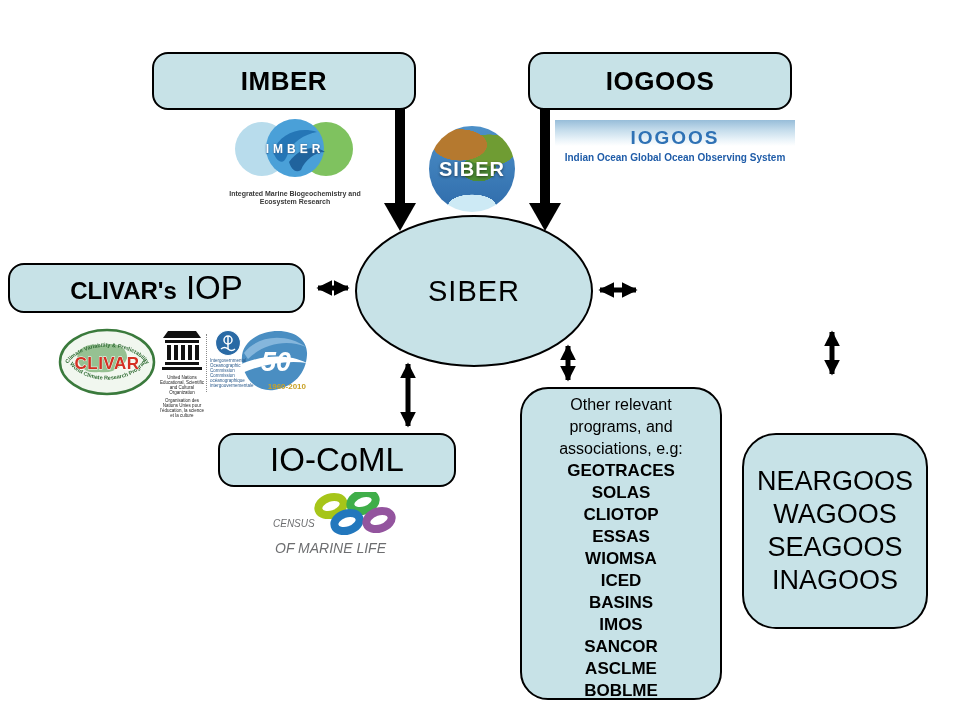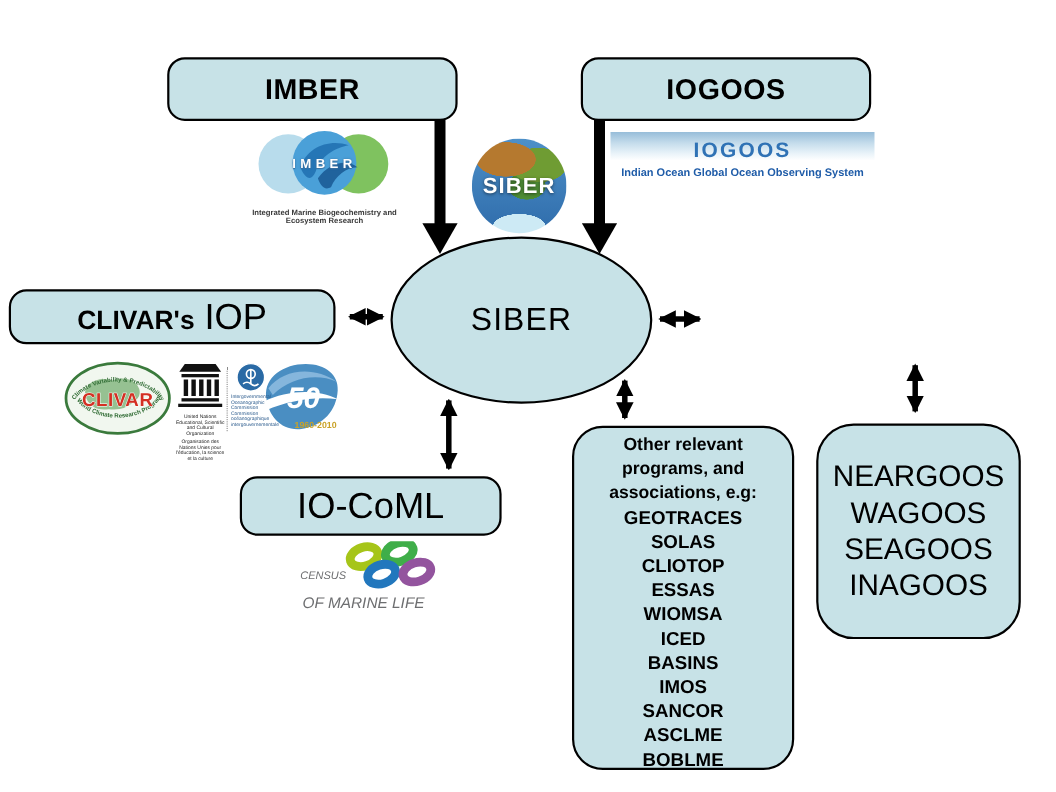--- a/index.html
+++ b/index.html
@@ -9,24 +9,24 @@
   .node{position:absolute;background:#c7e2e7;border:2px solid #000;box-sizing:border-box;
         display:flex;align-items:center;justify-content:center;z-index:2;}
   .rrect{border-radius:16px;}
   .lbl{font-weight:bold;font-size:26px;letter-spacing:0.5px;}
   .ellipse{border-radius:50%;}
   .ellipse-lbl{font-size:29px;letter-spacing:1px;}
   .mixed{display:flex;align-items:baseline;}
   .mixed .pre{font-weight:bold;font-size:24px;margin-right:9px;}
   .mixed .main{font-weight:normal;font-size:33px;}
   .iocoml-lbl{font-size:33px;}
-  .members{border-radius:34px;flex-direction:column;}
+  .members{border-radius:34px;flex-direction:column;margin-top:48px;}
   .members .m{font-size:27px;line-height:33px;}
   .otherbox{border-radius:28px;flex-direction:column;justify-content:flex-start;padding-top:5px;}
-  .otherbox .hd{font-weight:bold;font-size:16px;line-height:22px;width:160px;text-align:center;}
+  .otherbox .hd{font-weight:normal;font-size:16px;line-height:22px;width:160px;text-align:center;}
   .otherbox .prog{font-weight:bold;font-size:17px;line-height:22px;text-align:center;}
   .arrows{position:absolute;left:0;top:0;z-index:5;pointer-events:none;}
   
   .logo{position:absolute;z-index:1;}
   .imber-circ{position:absolute;border-radius:50%;}
   .imber-acronym{position:absolute;left:0;top:26px;width:100%;text-align:center;color:#fff;
      font-weight:bold;font-size:12px;letter-spacing:4px;
      text-shadow:0 0 2px #3a6f9e,0 1px 1px #3a6f9e;}
   .imber-cap{position:absolute;top:74px;left:0;width:100%;text-align:center;
      font-size:7px;line-height:8px;color:#3a3a3a;font-weight:bold;}

